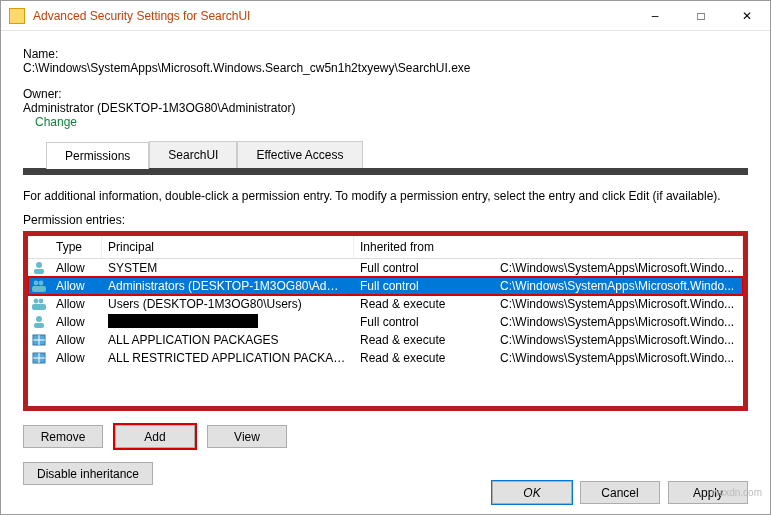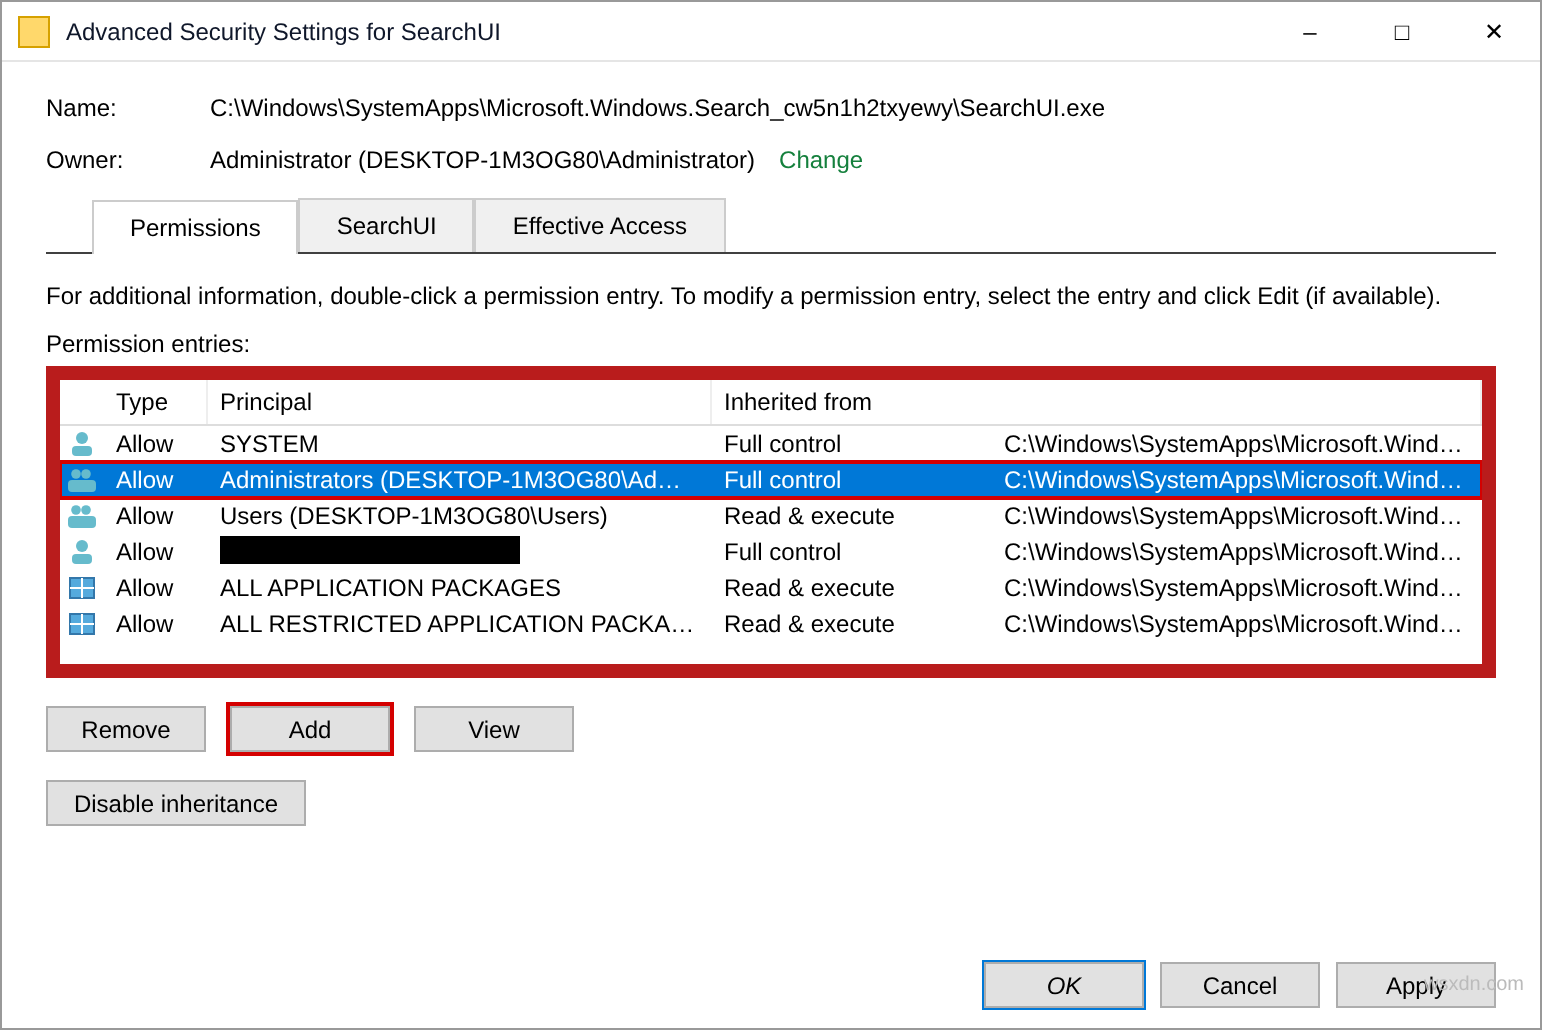--- a/index.html
+++ b/index.html
@@ -1,33 +1,33 @@
 <!DOCTYPE html>
 <html><head>
 <meta charset="utf-8">
 <style>
   * { box-sizing: border-box; font-family: "Segoe UI", Tahoma, sans-serif; }
   body { margin: 0; background: #fff; font-size: 12px; }
   .window { width: 771px; height: 515px; border: 1px solid #999; position: relative; background: #fff; }
   .titlebar { height: 30px; display: flex; align-items: center; padding: 0 0 0 8px; border-bottom: 1px solid #e5e5e5; }
   .titlebar .ticon { width: 16px; height: 16px; background: #ffd86b; border: 1px solid #d6a100; margin-right: 8px; }
-  .titlebar .title { flex: 1; font-size: 12px; color: #0f172a; }
+  .titlebar .title { flex: 1; font-size: 12px; color: #c2410c; }
   .winbtns { display: flex; }
   .winbtn { width: 46px; height: 30px; display: flex; align-items: center; justify-content: center; font-family: "Segoe UI Symbol", sans-serif; font-size: 12px; }
   .content { padding: 16px 22px 10px; }
-  .field { display: flex; margin-bottom: 12px; font-size: 12px; }
+  .field { display: flex; margin-bottom: 12px; font-size: 12px; flex-direction: column; }
   .field .lbl { width: 82px; color: #000; }
   .field .val { color: #000; }
   .chglink { color: #15803d; margin-left: 12px; cursor: pointer; }
-  .tabs { display: flex; border-bottom: 1px solid #404040; margin-top: 8px; padding-left: 23px; }
+  .tabs { display: flex; border-bottom: 7px solid #404040; margin-top: 8px; padding-left: 23px; }
   .tab { padding: 6px 18px; border: 1px solid #ccc; border-bottom: none; background: #f0f0f0; font-size: 12px; margin-right: 0; cursor: pointer; }
   .tab.active { background: #fff; position: relative; top: 1px; }
   .info { margin: 14px 0 10px; font-size: 12px; }
   .entries-lbl { font-size: 12px; margin-bottom: 4px; }
-  .table-wrap { border: 7px solid #b91c1c; height: 156px; background: #fff; overflow: hidden; }
+  .table-wrap { border: 5px solid #b91c1c; height: 180px; background: #fff; overflow: hidden; }
   .thead { display: flex; border-bottom: 1px solid #ddd; background: #fff; }
   .th { padding: 4px 6px; font-size: 12px; border-right: 1px solid #eee; }
   .col-icon { width: 22px; border-right: none; }
   .col-type { width: 52px; }
   .col-principal { width: 252px; }
   .col-access { width: 140px; }
   .col-inh { flex: 1; }
   .trow { display: flex; align-items: center; height: 18px; font-size: 12px; }
   .trow.selected { background: #0078d7; color: #fff; outline: 2px solid #d40000; outline-offset: -1px; }
   .td { padding: 1px 6px; white-space: nowrap; overflow: hidden; text-overflow: ellipsis; }

